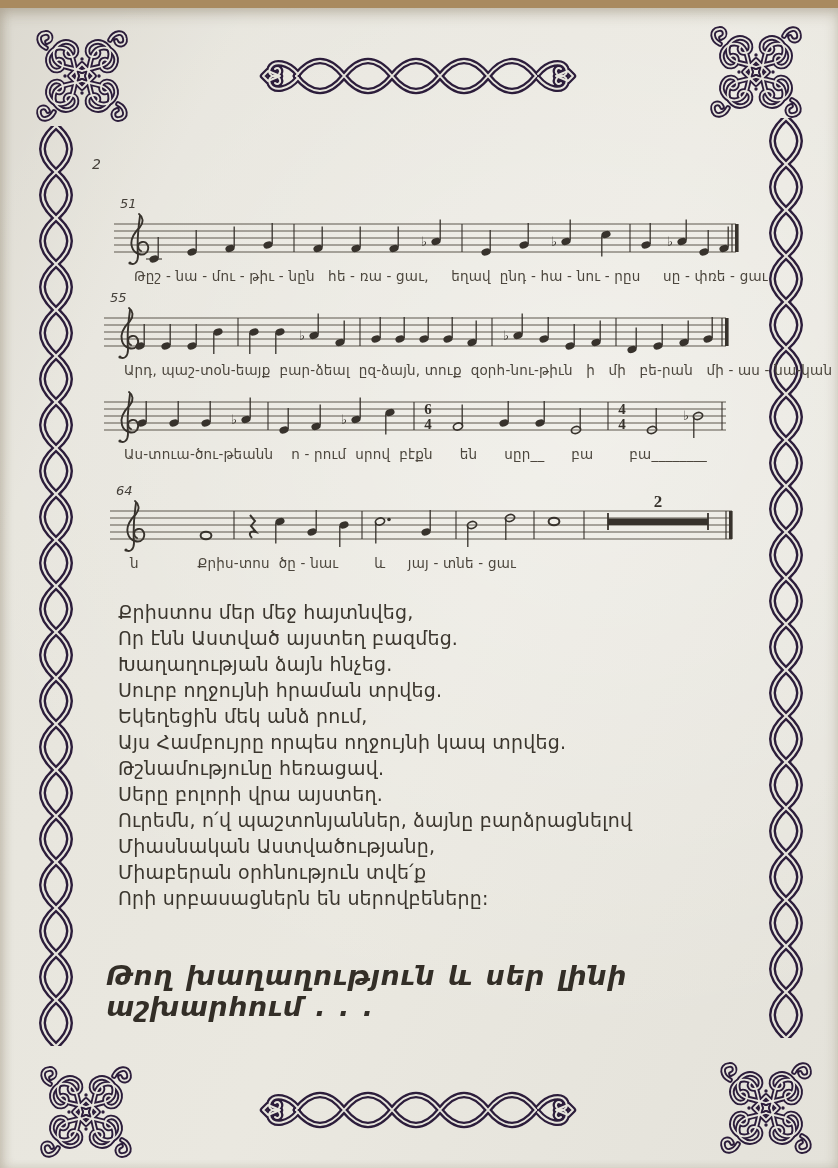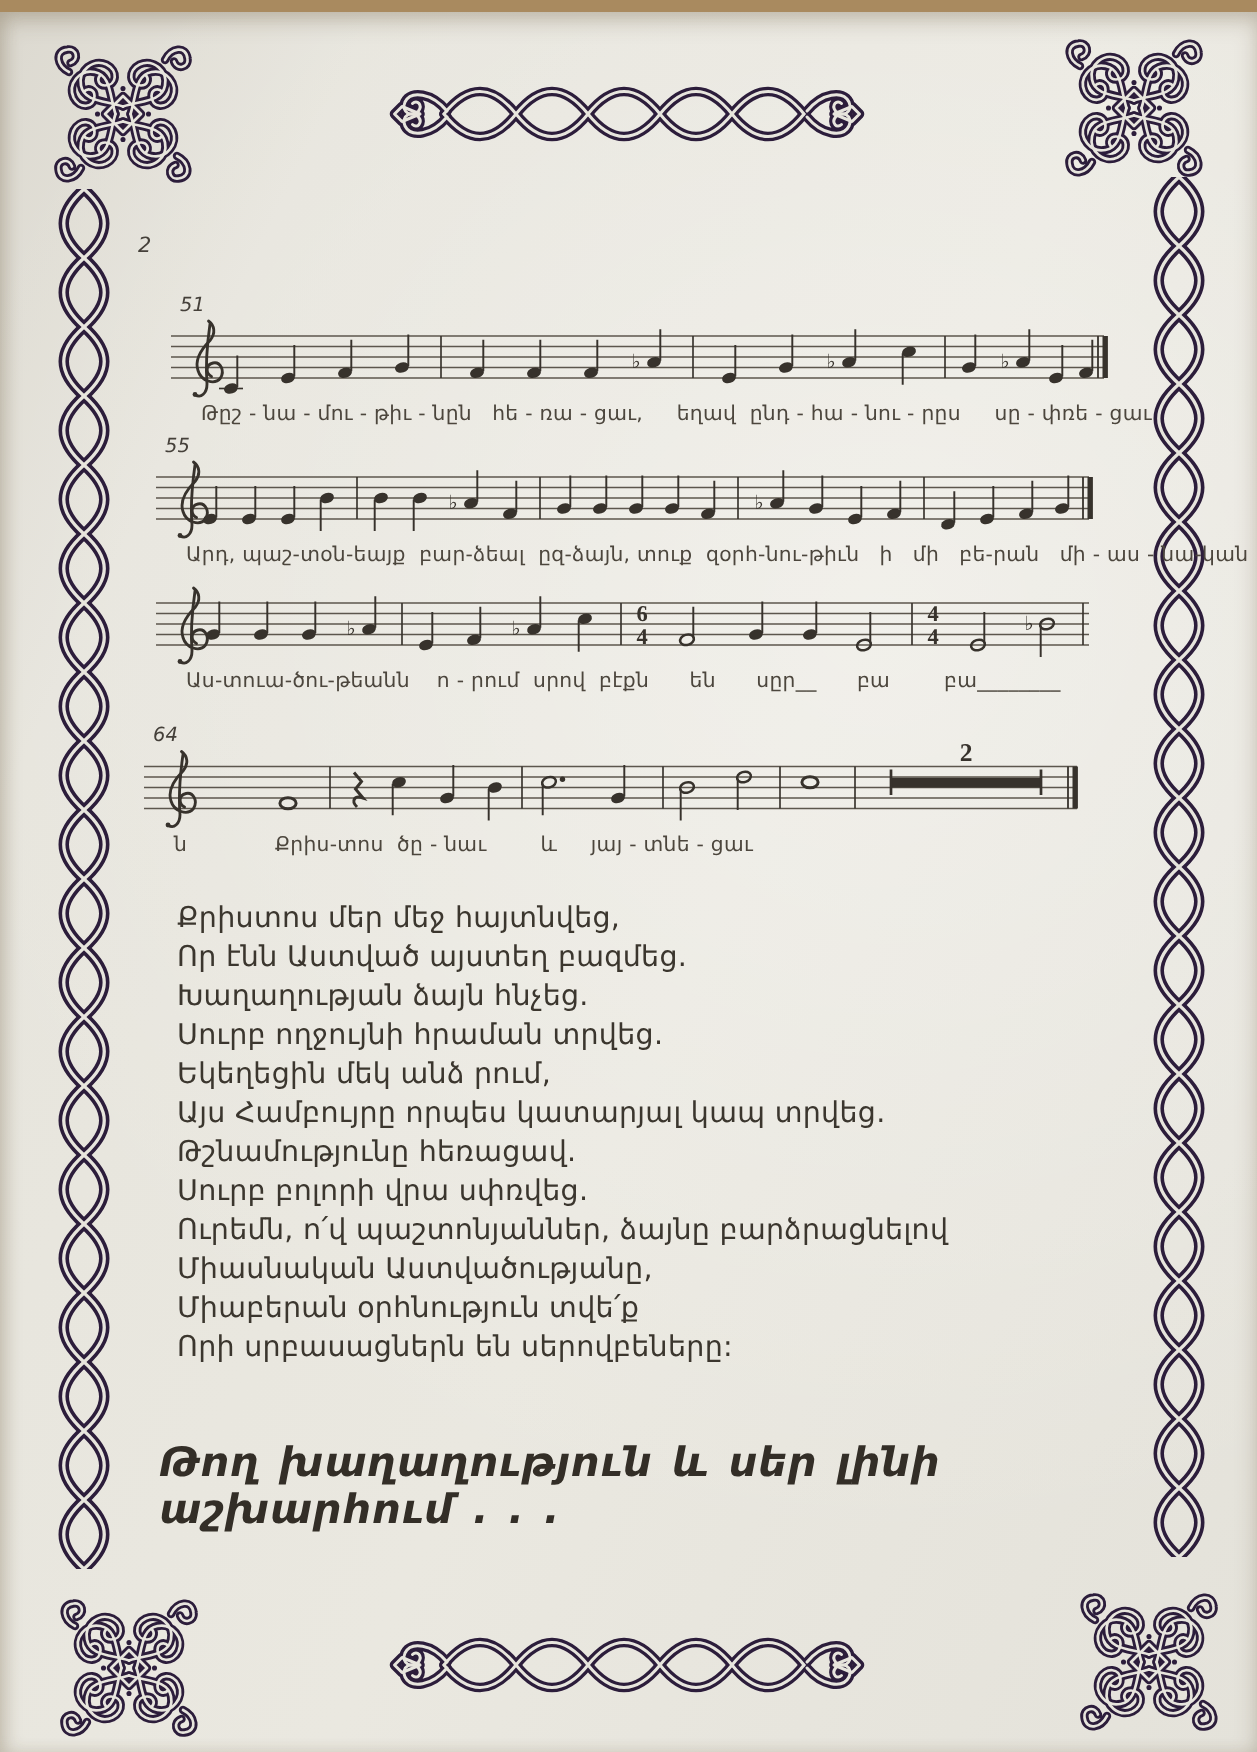--- a/index.html
+++ b/index.html
@@ -285,21 +285,21 @@
           <text x="520" y="41" text-anchor="middle" font-size="15" font-weight="bold" font-family="&quot;Liberation Serif&quot;,serif" fill="var(--music)">4</text>
           <ellipse cx="550" cy="42" rx="4.7" ry="3.4" transform="rotate(-18 550 42)" fill="none" stroke="var(--music)" stroke-width="1.7"></ellipse>
           <line x1="554.2" x2="554.2" y1="41" y2="20" stroke="var(--music)" stroke-width="1.3"></line>
           <text x="584" y="32" text-anchor="middle" font-size="13" fill="var(--music)">♭</text>
           <ellipse cx="596" cy="28" rx="4.7" ry="3.4" transform="rotate(-18 596 28)" fill="none" stroke="var(--music)" stroke-width="1.7"></ellipse>
           <line x1="591.8" x2="591.8" y1="29" y2="50" stroke="var(--music)" stroke-width="1.3"></line>
           <line x1="620" x2="620" y1="14" y2="42" stroke="var(--music)" stroke-width="1.1"></line>
         </svg>
         <div class="lyr">Աս-տուա-ծու-թեանն    ո - րում  սրով  բէքն      են      սըր__      բա        բա________</div>
       </div>
-      <div class="sys" style="top: 483px; left: 94px;">
+      <div class="sys" style="top: 483px; left: 108px;">
         <div class="mnum">64</div>
         <svg class="staff" width="628" height="56" viewBox="0 0 628 56">
           <line x1="2" x2="624" y1="14" y2="14" stroke="var(--stave)" stroke-width="1"></line>
           <line x1="2" x2="624" y1="21" y2="21" stroke="var(--stave)" stroke-width="1"></line>
           <line x1="2" x2="624" y1="28" y2="28" stroke="var(--stave)" stroke-width="1"></line>
           <line x1="2" x2="624" y1="35" y2="35" stroke="var(--stave)" stroke-width="1"></line>
           <line x1="2" x2="624" y1="42" y2="42" stroke="var(--stave)" stroke-width="1"></line>
           <g transform="translate(12,0)" stroke="var(--music)" stroke-width="1.9" fill="none" stroke-linecap="round">
             <path d="M15,4 C19,7 20,12 16,17 C9,24 6,31 8,37 C10,44 19,47 23,42 C26,37 23,31 18,32 C13,33 13,39 17,41"></path>
             <path d="M16,6 C14,20 13,34 14,46 C14,52 10,56 6,53"></path>
@@ -338,23 +338,23 @@
         <div class="lyr">ն             Քրիս-տոս  ծը - նաւ        և     յայ - տնե - ցաւ</div>
       </div>
     </div>
 
   <div class="poem" id="poem">
       <div>Քրիստոս մեր մեջ հայտնվեց,</div>
       <div>Որ էնն Աստված այստեղ բազմեց.</div>
       <div>Խաղաղության ձայն հնչեց.</div>
       <div>Սուրբ ողջույնի հրաման տրվեց.</div>
       <div>Եկեղեցին մեկ անձ րում,</div>
-      <div>Այս Համբույրը որպես կատարյալ կապ տրվեց.</div>
+      <div>Այս Համբույրը որպես ողջույնի կապ տրվեց.</div>
       <div>Թշնամությունը հեռացավ.</div>
-      <div>Սուրբ բոլորի վրա սփռվեց.</div>
+      <div>Սերը բոլորի վրա այստեղ.</div>
       <div>Ուրեմն, ո՛վ պաշտոնյաններ, ձայնը բարձրացնելով</div>
       <div>Միասնական Աստվածությանը,</div>
       <div>Միաբերան օրհնություն տվե՛ք</div>
       <div>Որի սրբասացներն են սերովբեները:</div>
     </div>
 
   <div class="footer-line">Թող խաղաղություն և սեր լինի աշխարհում . . .</div>
 </div>
 
 </body></html>

